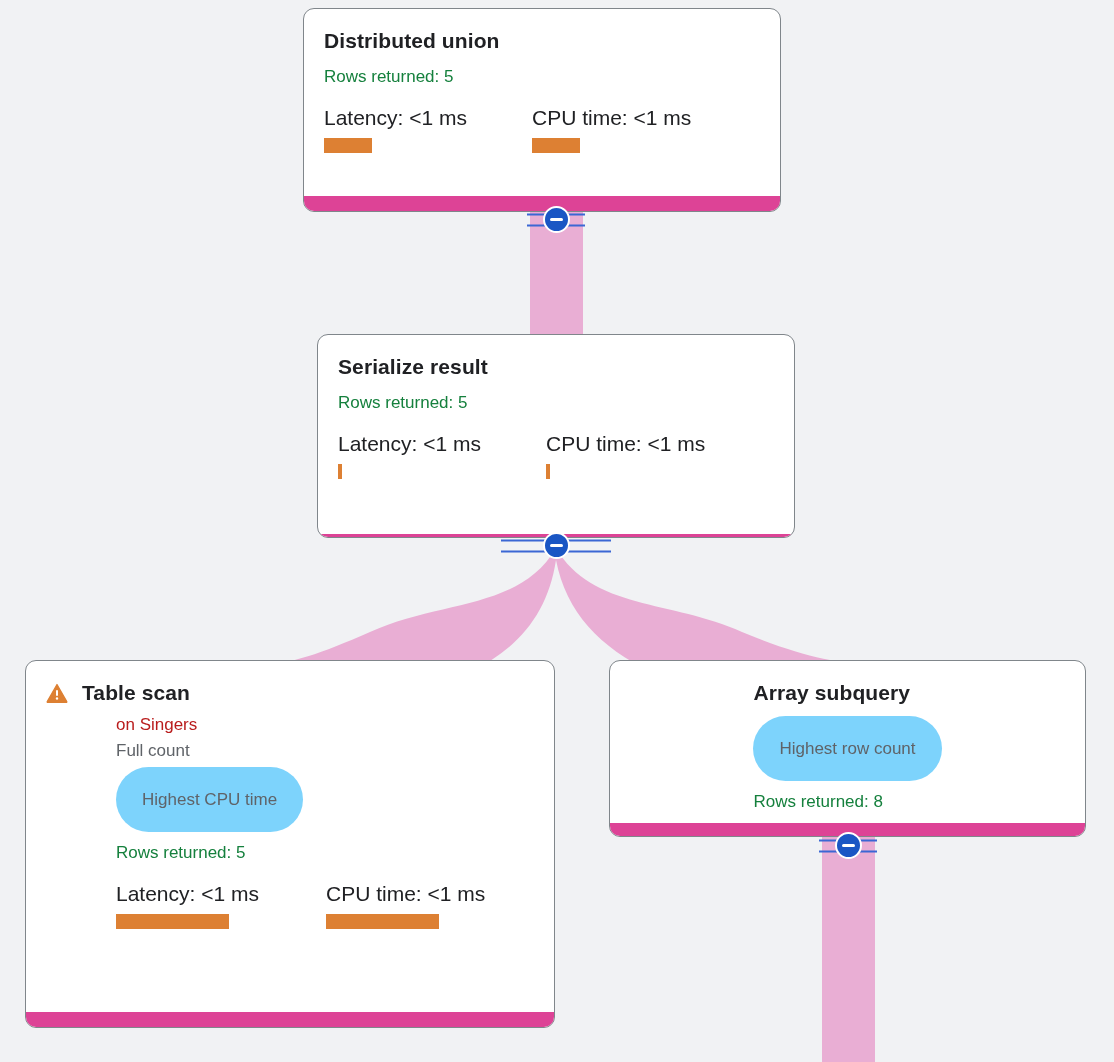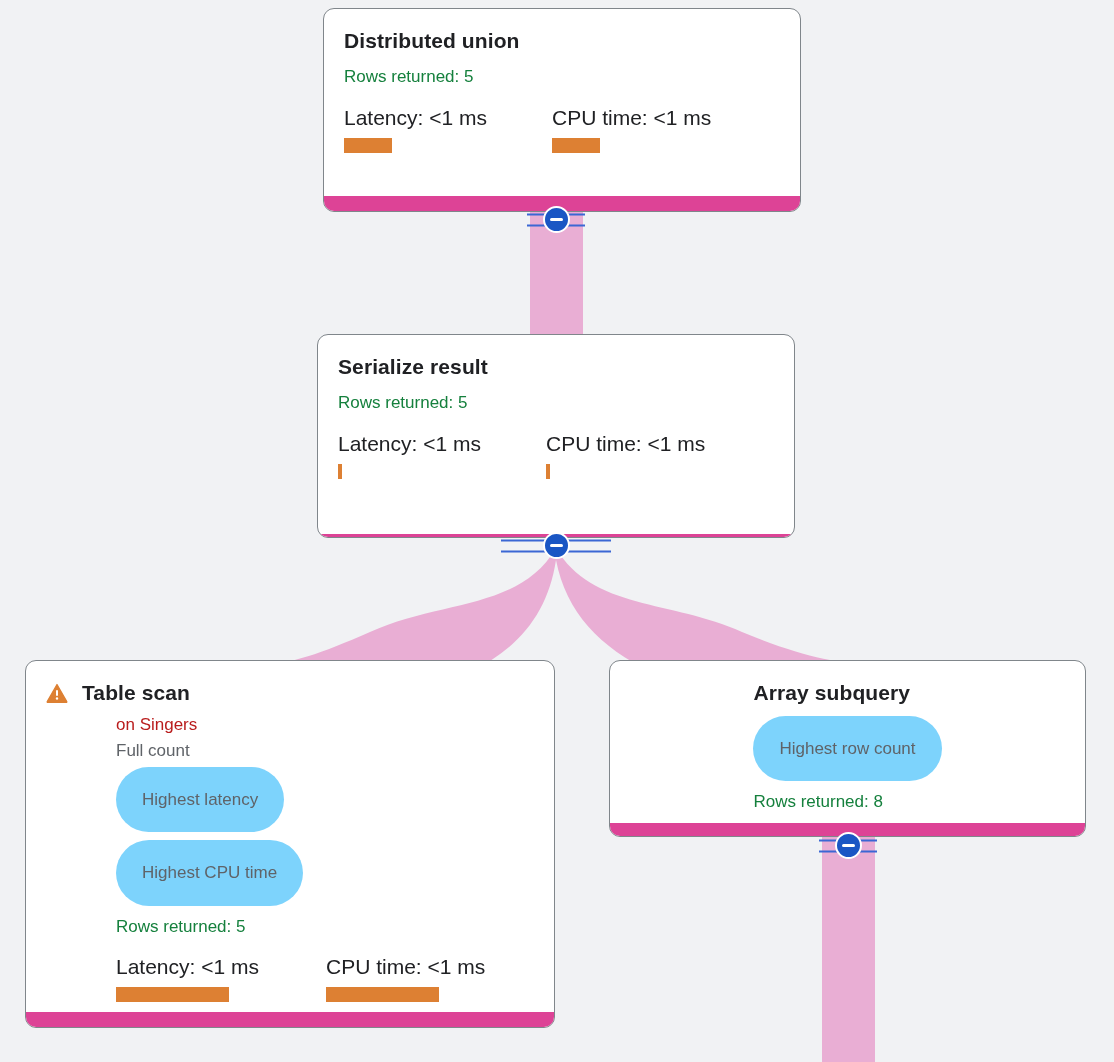--- a/index.html
+++ b/index.html
@@ -182,21 +182,21 @@
              C 800 656, 838 664, 872 664
              L 872 664
              L 872 744
              C 800 744, 724 706, 652 672
              C 600 648, 566 612, 556 560
              Z"></path>
 
     <rect x="822" y="836" width="53" height="226" fill="#e9aed4"></rect>
   </svg>
 
-  <div class="node" style="left:323px; top:8px; width:478px; height:204px;">
+  <div class="node" style="left:303px; top:8px; width:478px; height:204px;">
     <div class="node-body">
       <div class="title-row">
         <div class="node-title">Distributed union</div>
       </div>
       <div class="rows-line">Rows returned: 5</div>
       <div class="metrics">
         <div class="metric" style="width:208px;">
           <span class="metric-label">Latency: &lt;1 ms</span>
           <span class="metric-bar" style="width:48px;"></span>
         </div>
@@ -250,21 +250,20 @@
       <div class="title-row">
         <svg class="warn-icon" viewBox="0 0 24 22">
           <path d="M12 1.6 L22.6 20.2 Q23.3 21.4 21.9 21.4 L2.1 21.4 Q0.7 21.4 1.4 20.2 Z" fill="#dd8033" stroke="#dd8033" stroke-width="1.4" stroke-linejoin="round"></path>
           <rect x="10.9" y="7.6" width="2.2" height="6.6" rx="1.1" fill="#ffffff"></rect>
           <circle cx="12" cy="17.1" r="1.3" fill="#ffffff"></circle>
         </svg>
         <div class="node-title">Table scan</div>
       </div>
       <div class="node-sub" style="margin-left:70px;">on Singers</div>
       <div class="node-sub muted" style="margin-left:70px;">Full count</div>
-      <div class="pill" style="margin-left:70px;">Highest latency</div>
       <div class="pill" style="margin-left:70px;">Highest CPU time</div>
       <div class="rows-line" style="margin-left:70px;">Rows returned: 5</div>
       <div class="metrics" style="margin-left:70px;">
         <div class="metric" style="width:210px;">
           <span class="metric-label">Latency: &lt;1 ms</span>
           <span class="metric-bar" style="width:113px;"></span>
         </div>
         <div class="metric">
           <span class="metric-label">CPU time: &lt;1 ms</span>
           <span class="metric-bar" style="width:113px;"></span>

